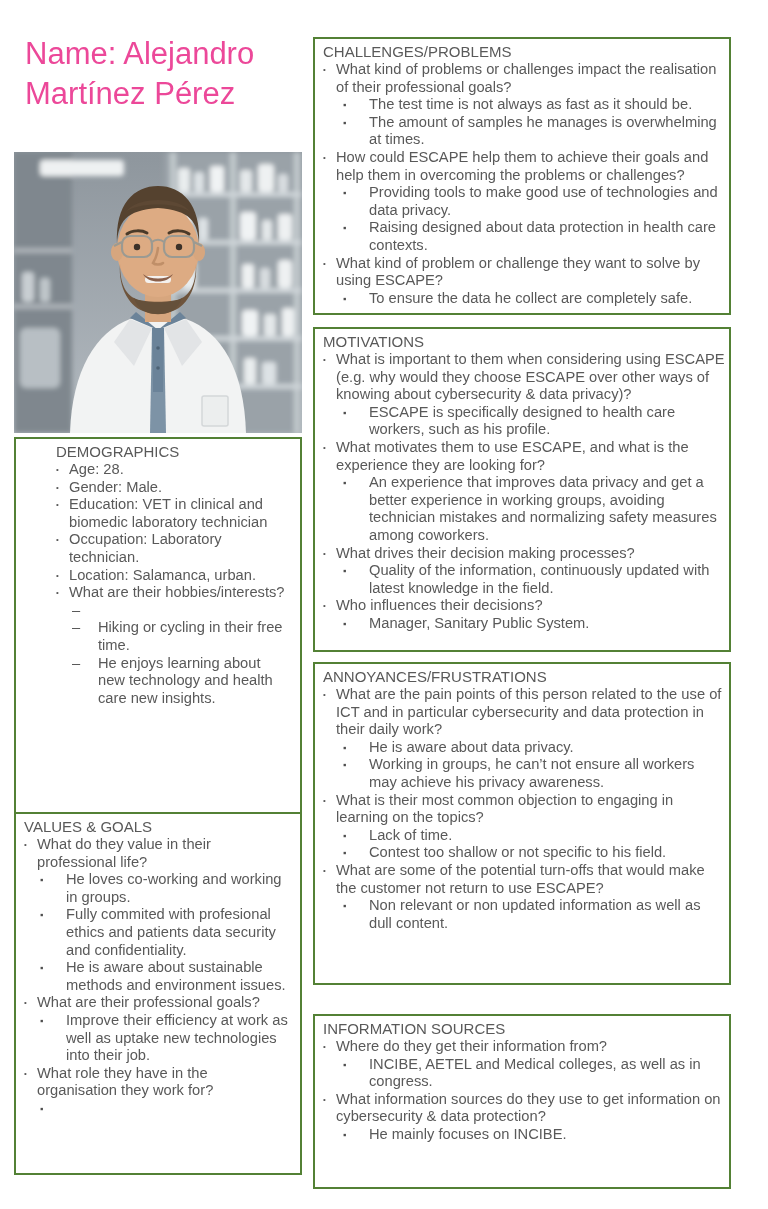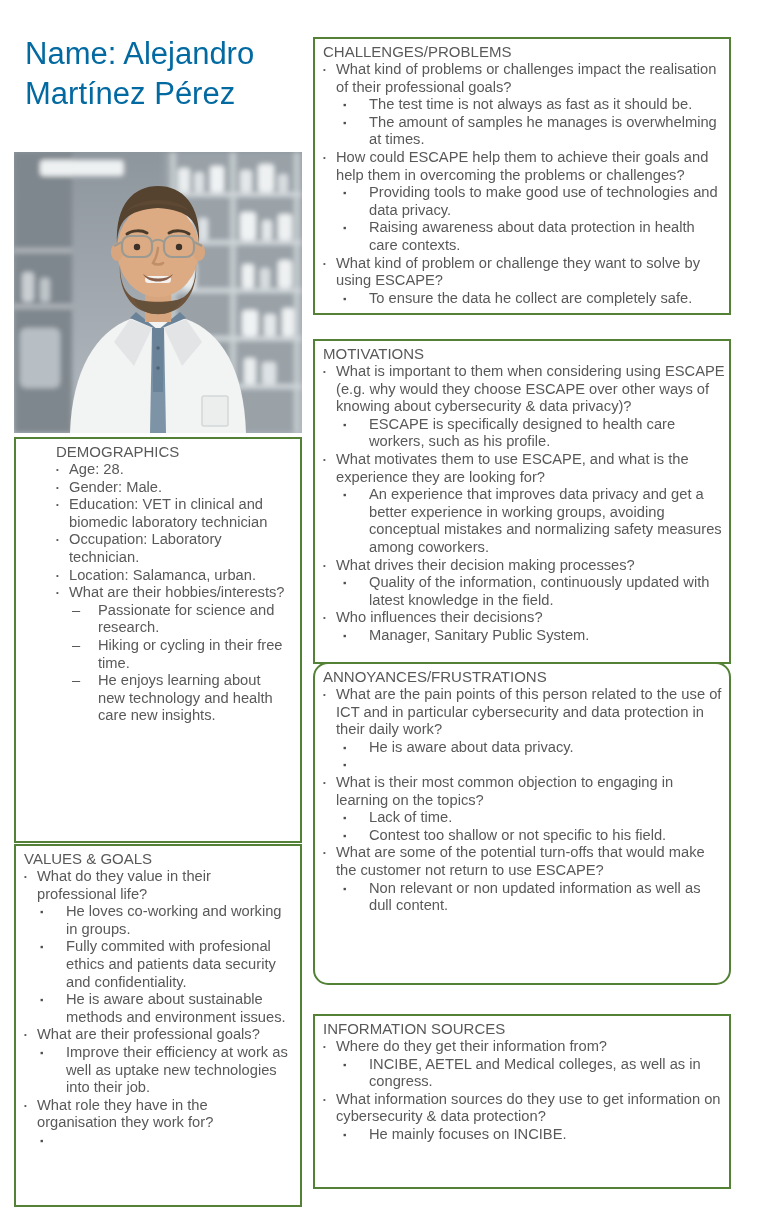--- a/index.html
+++ b/index.html
@@ -19,41 +19,41 @@
     position:absolute;box-sizing:border-box;border:2px solid #538135;background:#ffffff;
     font-size:14.7px;line-height:17.6px;color:#595959;
   }
   .box-title{
     margin:0;font-size:15px;line-height:18px;font-weight:400;color:#595959;
   }
   .col-left{left:14px;width:288px;}
   .col-left{padding:4px 12px 4px 8px;}
   .col-right{left:313px;width:418px;padding:4px 3px 8px 8px;}
   .box-demographics{top:437px;height:406px;padding-left:40px;}
-  .box-values{top:844px;height:363px;}
+  .box-values{top:812px;height:363px;}
   .box-challenges{top:37px;height:278px;}
-  .box-motivations{top:327px;height:325px;margin-top:12px;}
-  .box-annoyances{top:662px;height:323px;border-radius:15px;}
+  .box-motivations{top:327px;height:325px;}
+  .box-annoyances{top:662px;height:323px;}
   .box-information{top:1014px;height:175px;}
   .item1{display:flex;}
   .m1{flex:0 0 13px;font-size:8px;line-height:17.6px;color:#595959;}
   .item2{display:flex;}
   .col-left .item2{padding-left:16px;}
   .col-right .item2{padding-left:20px;}
   .m2{flex:0 0 26px;}
   .m2s{font-size:9.5px;line-height:17.6px;color:#4e4e4e;}
   .m2d{font-size:14.7px;line-height:17.6px;}
   .t{flex:1 1 auto;min-width:0;}
 </style>
 </head>
 <body>
 
 <div class="page">
 
-  <h1 class="page-title" style="color: #0369a1;">Name: Alejandro Martínez Pérez</h1>
+  <h1 class="page-title" style="color: #ec4899;">Name: Alejandro Martínez Pérez</h1>
 
   <div class="photo">
     <svg width="288" height="281" viewBox="0 0 288 281" xmlns="http://www.w3.org/2000/svg">
       <defs>
         <linearGradient id="bgG" x1="0" y1="0" x2="0" y2="1">
           <stop offset="0" stop-color="#8e969d"></stop>
           <stop offset="1" stop-color="#b3bac0"></stop>
         </linearGradient>
         <filter id="blur2">
             <feGaussianBlur stdDeviation="2.6"></feGaussianBlur>
@@ -157,21 +157,20 @@
         <div class="item1">
           <span class="m1">•</span>
           <span class="t">Location: Salamanca, urban.</span>
         </div>
         <div class="item1">
           <span class="m1">•</span>
           <span class="t">What are their hobbies/interests?</span>
         </div>
         <div class="item2">
           <span class="m2 m2d">–</span>
-          <span class="t">Passionate for science and research.</span>
         </div>
         <div class="item2">
           <span class="m2 m2d">–</span>
           <span class="t">Hiking or cycling in their free time.</span>
         </div>
         <div class="item2">
           <span class="m2 m2d">–</span>
           <span class="t">He enjoys learning about new technology and health care new insights.</span>
         </div>
       </div>
@@ -232,21 +231,21 @@
         <div class="item1">
           <span class="m1">•</span>
           <span class="t">How could ESCAPE help them to achieve their goals and help them in overcoming the problems or challenges?</span>
         </div>
         <div class="item2">
           <span class="m2 m2s">▪</span>
           <span class="t">Providing tools to make good use of technologies and data privacy.</span>
         </div>
         <div class="item2">
           <span class="m2 m2s">▪</span>
-          <span class="t">Raising awareness about data protection in health care contexts.</span>
+          <span class="t">Raising designed about data protection in health care contexts.</span>
         </div>
         <div class="item1">
           <span class="m1">•</span>
           <span class="t">What kind of problem or challenge they want to solve by using ESCAPE?</span>
         </div>
         <div class="item2">
           <span class="m2 m2s">▪</span>
           <span class="t">To ensure the data he collect are completely safe.</span>
         </div>
       </div>
@@ -262,21 +261,21 @@
         <div class="item2">
           <span class="m2 m2s">▪</span>
           <span class="t">ESCAPE is specifically designed to health care workers, such as his profile.</span>
         </div>
         <div class="item1">
           <span class="m1">•</span>
           <span class="t">What motivates them to use ESCAPE, and what is the experience they are looking for?</span>
         </div>
         <div class="item2">
           <span class="m2 m2s">▪</span>
-          <span class="t">An experience that improves data privacy and get a better experience in working groups, avoiding conceptual mistakes and normalizing safety measures among coworkers.</span>
+          <span class="t">An experience that improves data privacy and get a better experience in working groups, avoiding technician mistakes and normalizing safety measures among coworkers.</span>
         </div>
         <div class="item1">
           <span class="m1">•</span>
           <span class="t">What drives their decision making processes?</span>
         </div>
         <div class="item2">
           <span class="m2 m2s">▪</span>
           <span class="t">Quality of the information, continuously updated with latest knowledge in the field.</span>
         </div>
         <div class="item1">
@@ -296,20 +295,21 @@
         <div class="item1">
           <span class="m1">•</span>
           <span class="t">What are the pain points of this person related to the use of ICT and in particular cybersecurity and data protection in their daily work?</span>
         </div>
         <div class="item2">
           <span class="m2 m2s">▪</span>
           <span class="t">He is aware about data privacy.</span>
         </div>
         <div class="item2">
           <span class="m2 m2s">▪</span>
+          <span class="t">Working in groups, he can’t not ensure all workers may achieve his privacy awareness.</span>
         </div>
         <div class="item1">
           <span class="m1">•</span>
           <span class="t">What is their most common objection to engaging in learning on the topics?</span>
         </div>
         <div class="item2">
           <span class="m2 m2s">▪</span>
           <span class="t">Lack of time.</span>
         </div>
         <div class="item2">

